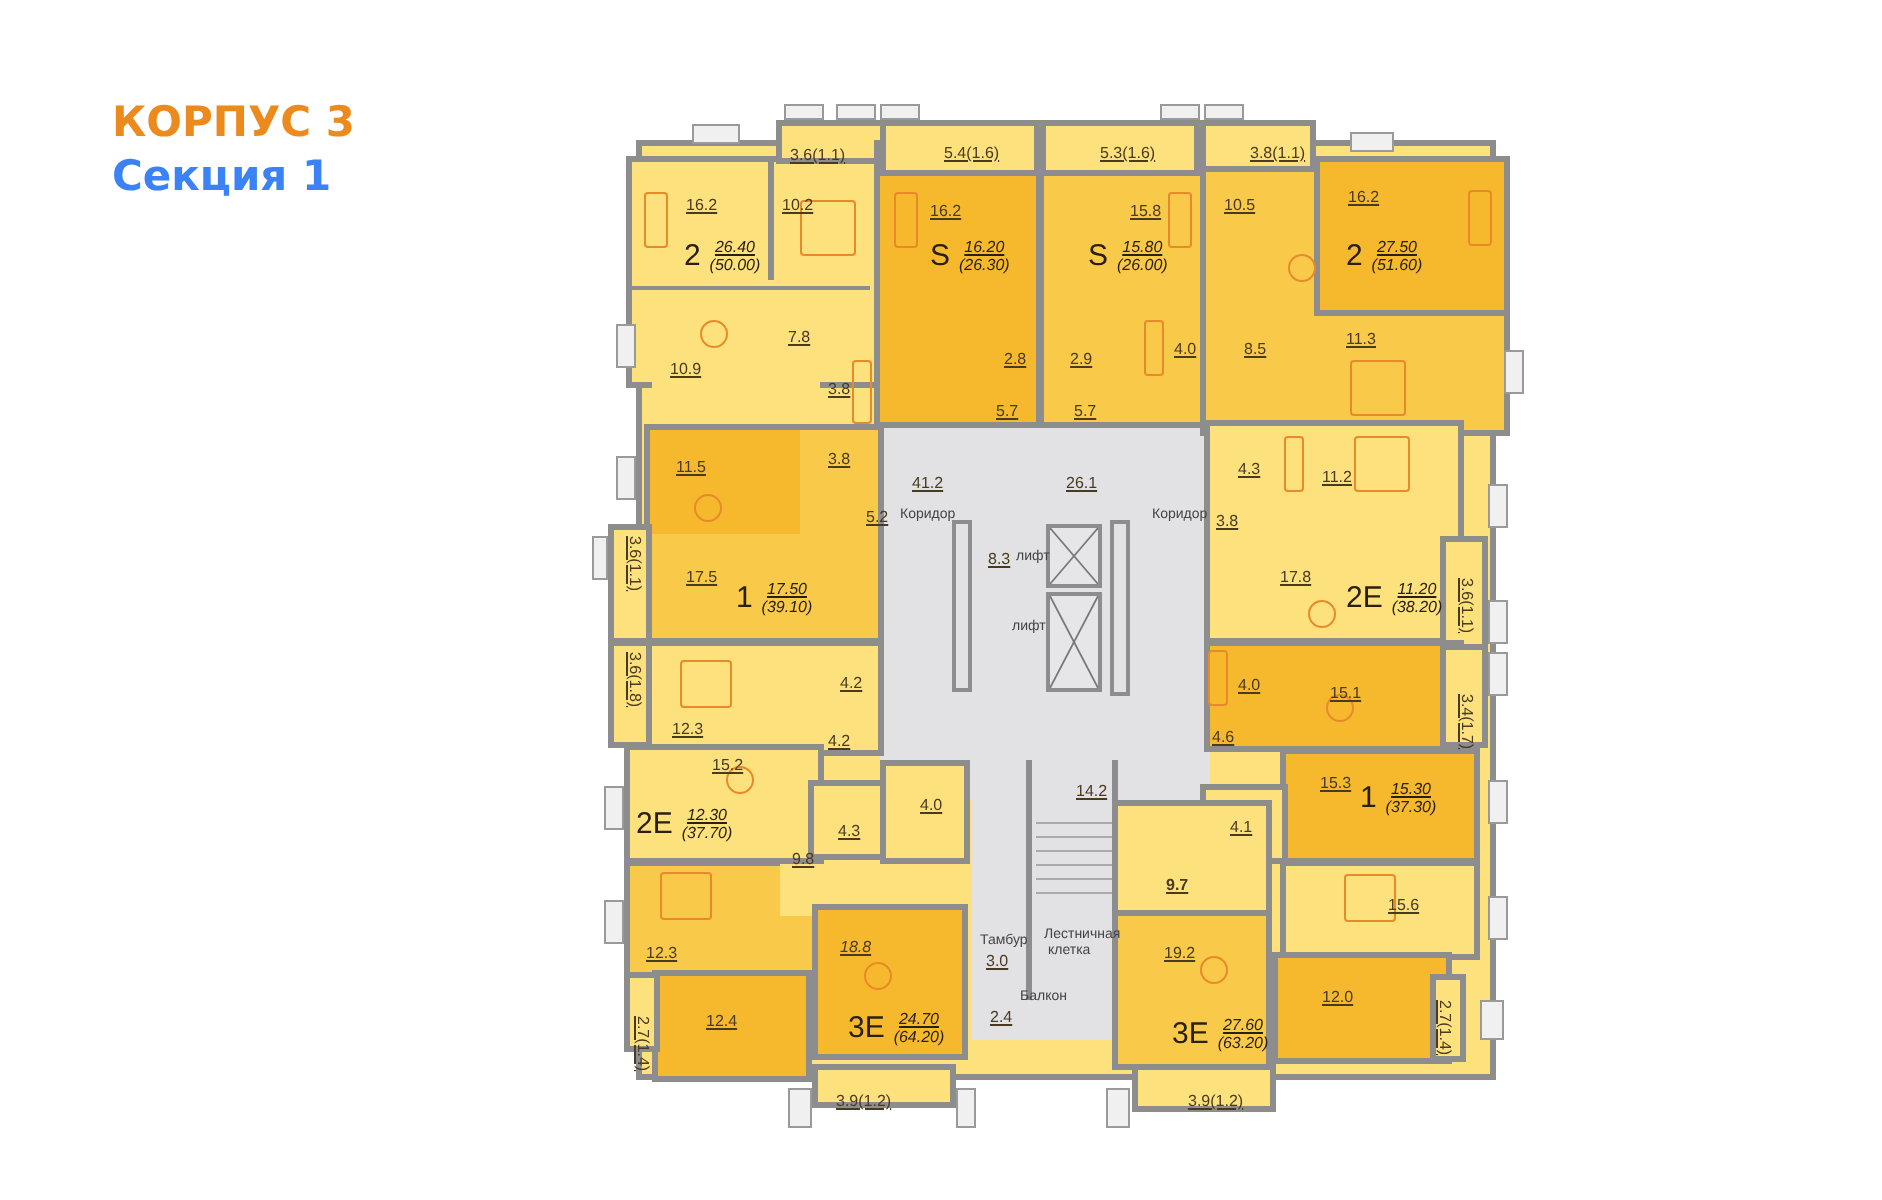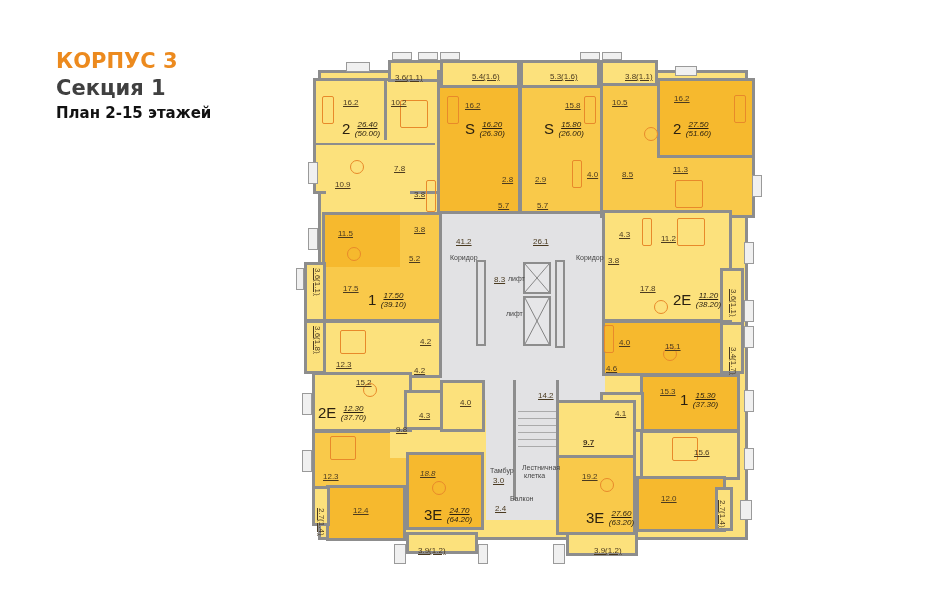--- a/index.html
+++ b/index.html
@@ -1,19 +1,19 @@
 <!DOCTYPE html>
 <html><head>
 <meta charset="utf-8">
 <style>
   * { box-sizing: border-box; margin: 0; padding: 0; }
   body { width: 941px; height: 600px; background: #ffffff; position: relative; overflow: hidden; font-family: "DejaVu Sans", sans-serif; }
   .title-block { position: absolute; left: 56px; top: 48px; }
   .t1 { color: #ec8a1e; font-size: 21px; font-weight: bold; line-height: 26px; font-family: "DejaVu Sans", sans-serif; }
-  .t2 { color: #404040; font-size: 21px; font-weight: bold; line-height: 28px; font-family: "DejaVu Sans", sans-serif; }
+  .t2 { color: #3b82f6; font-size: 21px; font-weight: bold; line-height: 28px; font-family: "DejaVu Sans", sans-serif; }
   .t3 { color: #111; font-size: 15px; font-weight: bold; line-height: 22px; font-family: "DejaVu Sans", sans-serif; }
 
   .plan { position: absolute; left: 0; top: 0; width: 941px; height: 600px; }
   .blk { position: absolute; }
   .wall { border: 3px solid #8d8d8d; }
   .ly { background: #fce17c; }
   .my { background: #f9c94a; }
   .dy { background: #f6b92e; }
   .core { background: #e2e2e4; }
   .win { position: absolute; background: #f0f0f0; border: 1px solid #9a9a9a; }
@@ -31,21 +31,20 @@
   .lift { position: absolute; border: 2px solid #8d8d8d; background: #e6e6e8; }
   .lift svg { width: 100%; height: 100%; }
   .stairs { position: absolute; background: repeating-linear-gradient(180deg, #e2e2e4 0 6px, #aaa 6px 7px); }
 </style>
 </head>
 <body>
 
 <div class="title-block">
   <div class="t1">КОРПУС 3</div>
   <div class="t2">Секция 1</div>
-  <div class="t3">План 2-15 этажей</div>
 </div>
 
 <div class="plan">
 
   <div class="blk ly wall" style="left:318px;top:70px;width:430px;height:470px;"></div>
 
   <div class="blk core" style="left:440px;top:190px;width:165px;height:210px;"></div>
   <div class="blk core" style="left:486px;top:380px;width:72px;height:140px;"></div>
   <div class="blk core" style="left:460px;top:160px;width:24px;height:34px;"></div>
   <div class="blk core" style="left:568px;top:180px;width:22px;height:30px;"></div>
@@ -224,21 +223,21 @@
 
   <div class="lbl" style="left:625px;top:72px;">3.8(1.1)</div>
   <div class="lbl" style="left:612px;top:98px;">10.5</div>
   <div class="lbl" style="left:674px;top:94px;">16.2</div>
   <div class="lbl" style="left:587px;top:170px;">4.0</div>
   <div class="lbl" style="left:622px;top:170px;">8.5</div>
   <div class="lbl" style="left:673px;top:165px;">11.3</div>
 
   <div class="lbl" style="left:338px;top:229px;">11.5</div>
   <div class="lbl" style="left:414px;top:225px;">3.8</div>
-  <div class="lbl" style="left:380px;top:254px;padding-left:29px;">5.2</div>
+  <div class="lbl" style="left:404px;top:254px;padding-left:29px;">5.2</div>
   <div class="lbl" style="left:343px;top:284px;">17.5</div>
   <div class="vlbl" style="left:322px;top:268px;">3.6(1.1)</div>
 
   <div class="lbl" style="left:619px;top:230px;">4.3</div>
   <div class="lbl" style="left:661px;top:234px;">11.2</div>
   <div class="lbl" style="left:608px;top:256px;">3.8</div>
   <div class="lbl" style="left:640px;top:284px;">17.8</div>
   <div class="vlbl" style="left:738px;top:289px;">3.6(1.1)</div>
 
   <div class="vlbl" style="left:322px;top:326px;">3.6(1.8)</div>

